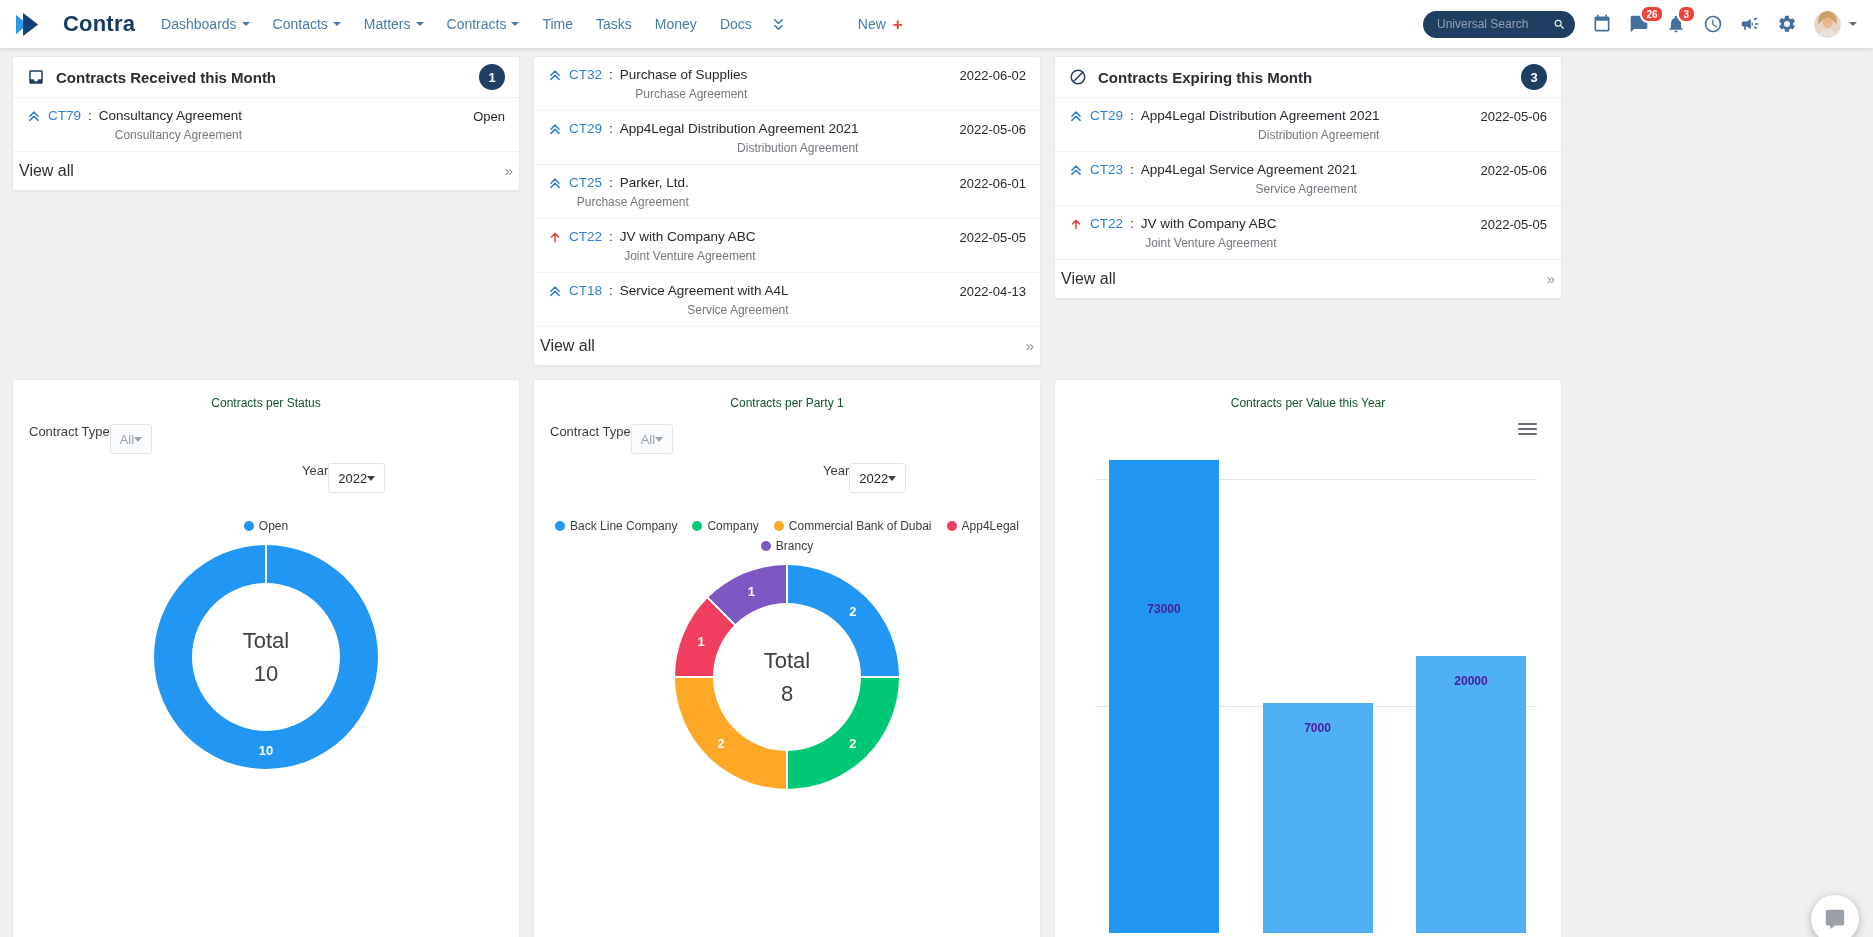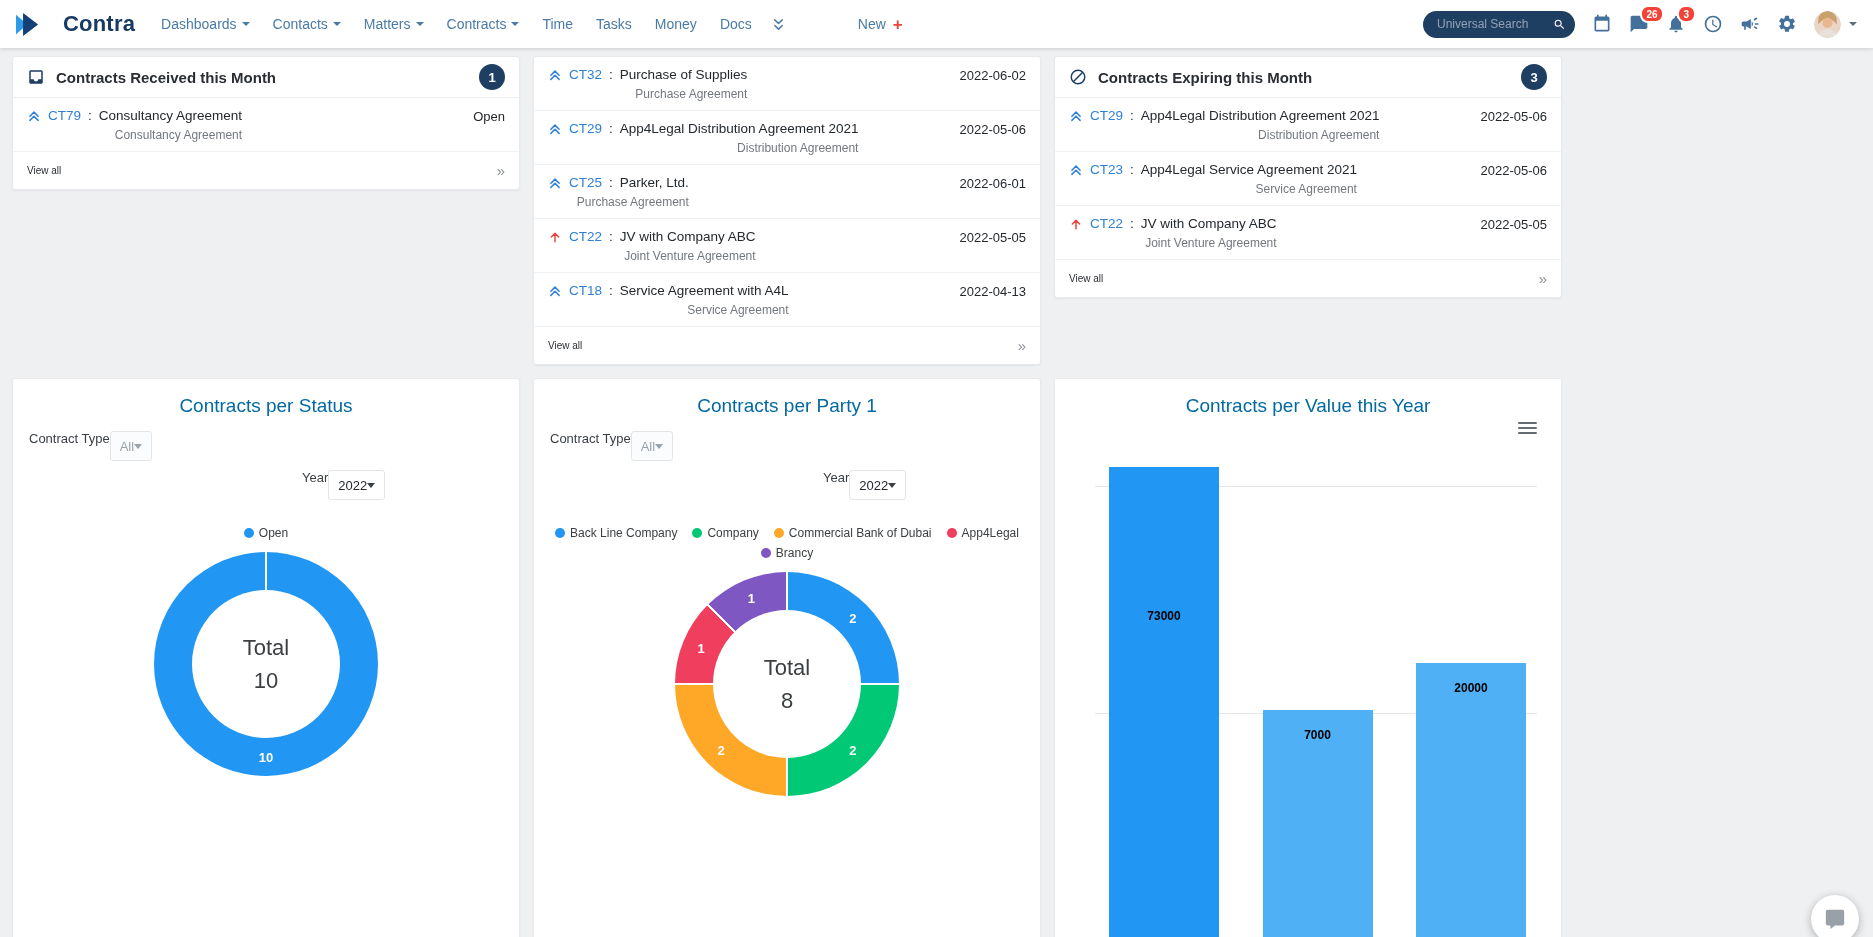--- a/index.html
+++ b/index.html
@@ -51,27 +51,27 @@
   .card-title { font-size:15px; font-weight:700; color:#2a2e33; }
   .count-badge { margin-left:auto; width:26px; height:26px; border-radius:50%; background:#1e3e62;
                  color:#fff; display:flex; align-items:center; justify-content:center;
                  font-size:13px; font-weight:600; flex:none; }
   .item-row { display:flex; justify-content:space-between; padding:10px 14px 9px; border-bottom:1px solid #f1f2f4; cursor:pointer;text-align:right; }
   .item-line1 { display:flex; align-items:center; gap:7px; font-size:13.5px; color:#24292e; }
   .prio { width:14px; height:14px; flex:none; }
   .item-link { color:#2e7fd6; text-decoration:none; cursor:pointer; }
   .item-sub { margin:5px 0 0 21px; font-size:12px; color:#73787e; }
   .item-right { font-size:13px; color:#24292e; white-space:nowrap; padding-top:1px; }
-  .view-all { display:flex; justify-content:space-between; align-items:center; padding:10px 14px;
-              font-size:10px; color:#2a2e33; cursor:pointer; }
+  .view-all { display:flex; justify-content:space-between; align-items:center; padding:10px 6px;
+              font-size:16px; color:#2a2e33; cursor:pointer; }
   .view-all .chev::before { content:"»"; color:#8b9197; font-size:15px; }
 
   
   .chart-card { height:612px; position:relative; overflow:hidden; }
-  .chart-title { text-align:center; font-size:19px; color:#0369a1; padding:16px 24px 2px; font-weight:500; }
+  .chart-title { text-align:center; font-size:12px; color:#14532d; padding:16px 24px 2px; font-weight:500; }
   .filters { display:flex; padding:12px 16px 0; }
   .filter { display:flex; flex-direction:row; }
   .filter-label { text-align:center; font-size:13px; color:#3a3f44; margin-bottom:8px; }
   .filter-type { width:243px; }
   .filter-year { width:100px; margin-left:30px;margin-top:39px; }
   .select { height:30px; border:1px solid #e2e5e8; border-radius:3px; display:flex; align-items:center;
             justify-content:space-between; padding:0 9px; font-size:13px; background:#fff; cursor:pointer; }
   .select.muted { color:#9aa2ab; background:#fbfcfd; }
   .select.dark { color:#24292e; }
   .scaret { width:0; height:0; border-left:4.5px solid transparent; border-right:4.5px solid transparent;
@@ -85,21 +85,21 @@
   .donut { width:224px; height:224px; border-radius:50%; position:relative; cursor:pointer; }
   .donut-hole { position:absolute; inset:38px; border-radius:50%; background:#fff; display:flex;
                 flex-direction:column; align-items:center; justify-content:center; gap:7px;
                 font-size:22px; color:#3c4043; }
   .seg-label { position:absolute; transform:translate(-50%,-50%); color:#fff; font-size:13px; font-weight:700; }
   .menu-btn { position:absolute; top:40px; right:24px; width:19px; cursor:pointer; }
   .menu-btn span { display:block; height:2px; background:#676c72; margin:3px 0; border-radius:1px; }
   .bar-area { position:relative; margin:28px 24px 0; height:520px; }
   .gridline { position:absolute; left:16px; right:0; height:1px; background:#e5e8ea; }
   .bar { position:absolute; bottom:27px; width:110px; cursor:pointer; }
-  .bar-label { position:absolute; left:0; right:0; text-align:center; color:#000000; font-size:12px; font-weight:700; }
+  .bar-label { position:absolute; left:0; right:0; text-align:center; color:#4c1d95; font-size:12px; font-weight:700; }
 
   
   .chat-launcher { position:absolute; right:14px; bottom:-6px; width:48px; height:48px; border-radius:50%;
                    background:#fff; box-shadow:0 2px 8px rgba(0,0,0,.28); display:flex;
                    align-items:center; justify-content:center; cursor:pointer; }
   .chat-launcher svg { width:22px; height:22px; fill:#99a0a8; }
 </style>
 </head>
 <body>
 

